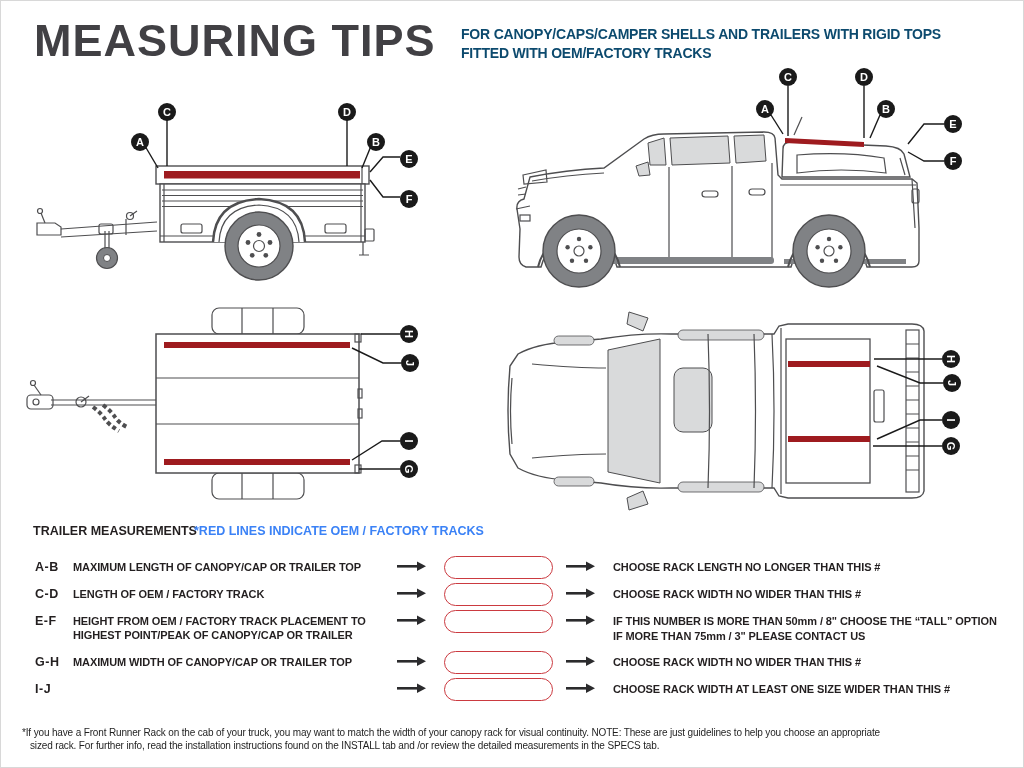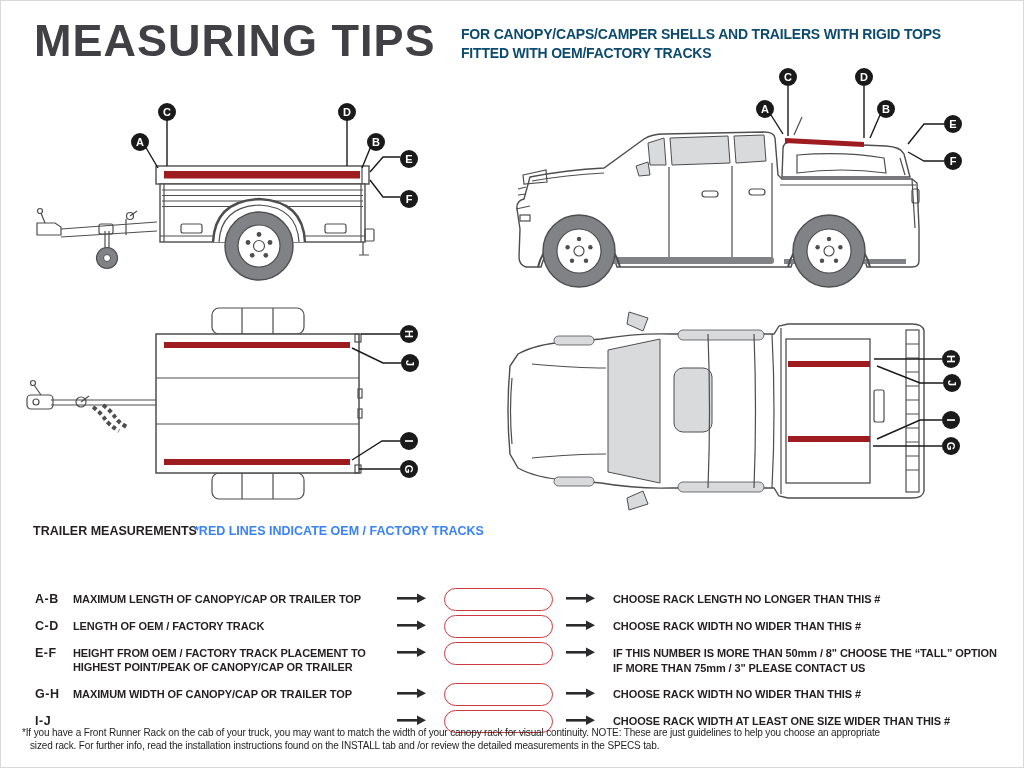--- a/index.html
+++ b/index.html
@@ -12,21 +12,21 @@
   #subtitle{left:460px;top:24px;font-size:14px;font-weight:bold;line-height:19px;color:#0c4a6e;letter-spacing:-0.2px;}
   
   .badge{position:absolute;width:18px;height:18px;border-radius:50%;background:#1a1a1a;color:#fff;
          font-size:11px;font-weight:bold;display:flex;align-items:center;justify-content:center;line-height:1;}
   .badge.rot{transform:rotate(90deg);}
   
   #legend{left:32px;top:523px;font-size:12.5px;font-weight:bold;}
   #legend .red{position:absolute;left:161px;top:0;white-space:nowrap;color:#3b82f6;}
   #legend .blk{white-space:nowrap;}
   
-  .mrow{position:absolute;left:0;width:1024px;height:30px;margin-top:32px;}
+  .mrow{position:absolute;left:0;width:1024px;height:30px;}
   .mrange{position:absolute;left:34px;top:0;font-size:12.5px;font-weight:bold;letter-spacing:0.5px;}
   .mdesc{position:absolute;left:72px;top:0;font-size:11px;font-weight:bold;line-height:14px;letter-spacing:-0.1px;white-space:nowrap;}
   .mnote{position:absolute;left:612px;top:0;font-size:11px;font-weight:bold;line-height:14.5px;letter-spacing:-0.1px;white-space:nowrap;}
   .pill{position:absolute;left:443px;top:-4px;width:107px;height:21px;border:1.6px solid #cb3a40;border-radius:12px;background:#fff;}
   .arr{position:absolute;top:1px;}
   .arr1{left:396px;}
   .arr2{left:565px;}
   
   #footnote{left:21px;top:726px;font-size:10px;line-height:12.5px;letter-spacing:-0.15px;color:#1f1f1f;width:992px;}
   #footnote .l2{padding-left:8px;}

